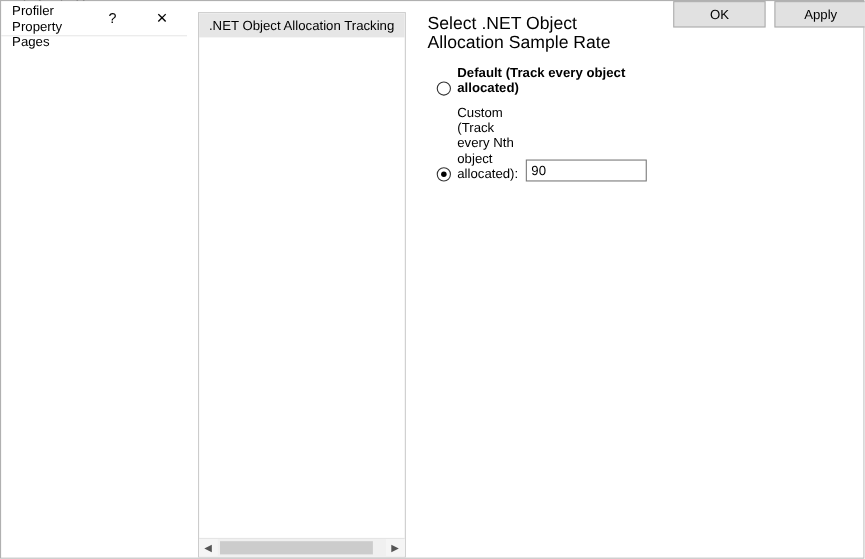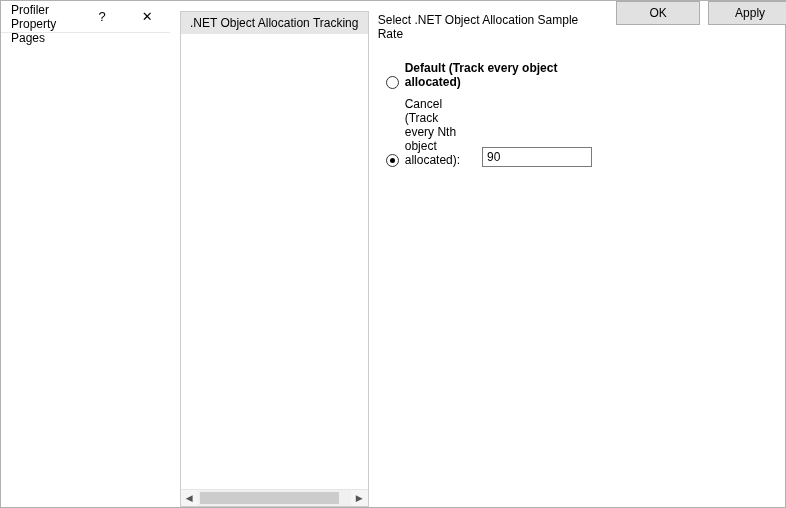--- a/index.html
+++ b/index.html
@@ -32,21 +32,21 @@
   .titlebar-btn {
     width: 45px; height: 30px;
     display: flex; align-items: center; justify-content: center;
     font-size: 13px;
     color: #000;
   }
   .body {
     flex: 1;
     display: flex;
     padding: 10px 10px 0 10px;
-    gap: 5px;
+    gap: 16px;
     min-height: 0;
   }
   .sidebar {
     width: 189px;
     display: flex;
     flex-direction: column;
     border: 1px solid #ccc;
     background: #fff;
   }
   .sidebar-list {
@@ -83,22 +83,22 @@
     position: absolute;
     left: 2px; top: 2px;
     right: 12px; bottom: 2px;
     background: #cccccc;
   }
   .content {
     flex: 1;
     padding: 2px 4px;
   }
   .section-title {
-    font-size: 12px;
-    margin-bottom: 20px;
+    font-size: 16px;
+    margin-bottom: 10px;
   }
   .radio-row {
     display: flex;
     align-items: flex-end;
     margin: 4px 0 8px 8px;
     font-size: 12px;
     gap: 6px;
   }
   .radio {
     width: 13px; height: 13px;
@@ -116,21 +116,21 @@
     border-radius: 50%;
   }
   .bold { font-weight: 700; }
   .value-input {
     width: 110px;
     height: 20px;
     border: 1px solid #7a7a7a;
     padding: 1px 4px;
     font-family: inherit;
     font-size: 12px;
-    margin-left: 16px;
+    margin-left: 1px;
   }
   .footer {
     height: 44px;
     display: flex;
     align-items: flex-start;
     justify-content: flex-end;
     padding: 0 10px 8px 10px;
     gap: 8px;
   }
   .btn {
@@ -182,21 +182,21 @@
     <div class="content">
       <div class="section-title">Select .NET Object Allocation Sample Rate</div>
 
       <div class="radio-row">
         <span class="radio"></span>
         <span class="bold">Default (Track every object allocated)</span>
       </div>
 
       <div class="radio-row">
         <span class="radio checked"></span>
-        <span>Cancel (Track every Nth object allocated):</span>
+        <span>Custom (Track every Nth object allocated):</span>
         <input class="value-input" type="text" value="90" style="">
       </div>
     </div>
 
   </div>
 
   <div class="footer">
     <div class="btn">
       <span>OK</span>
     </div>

